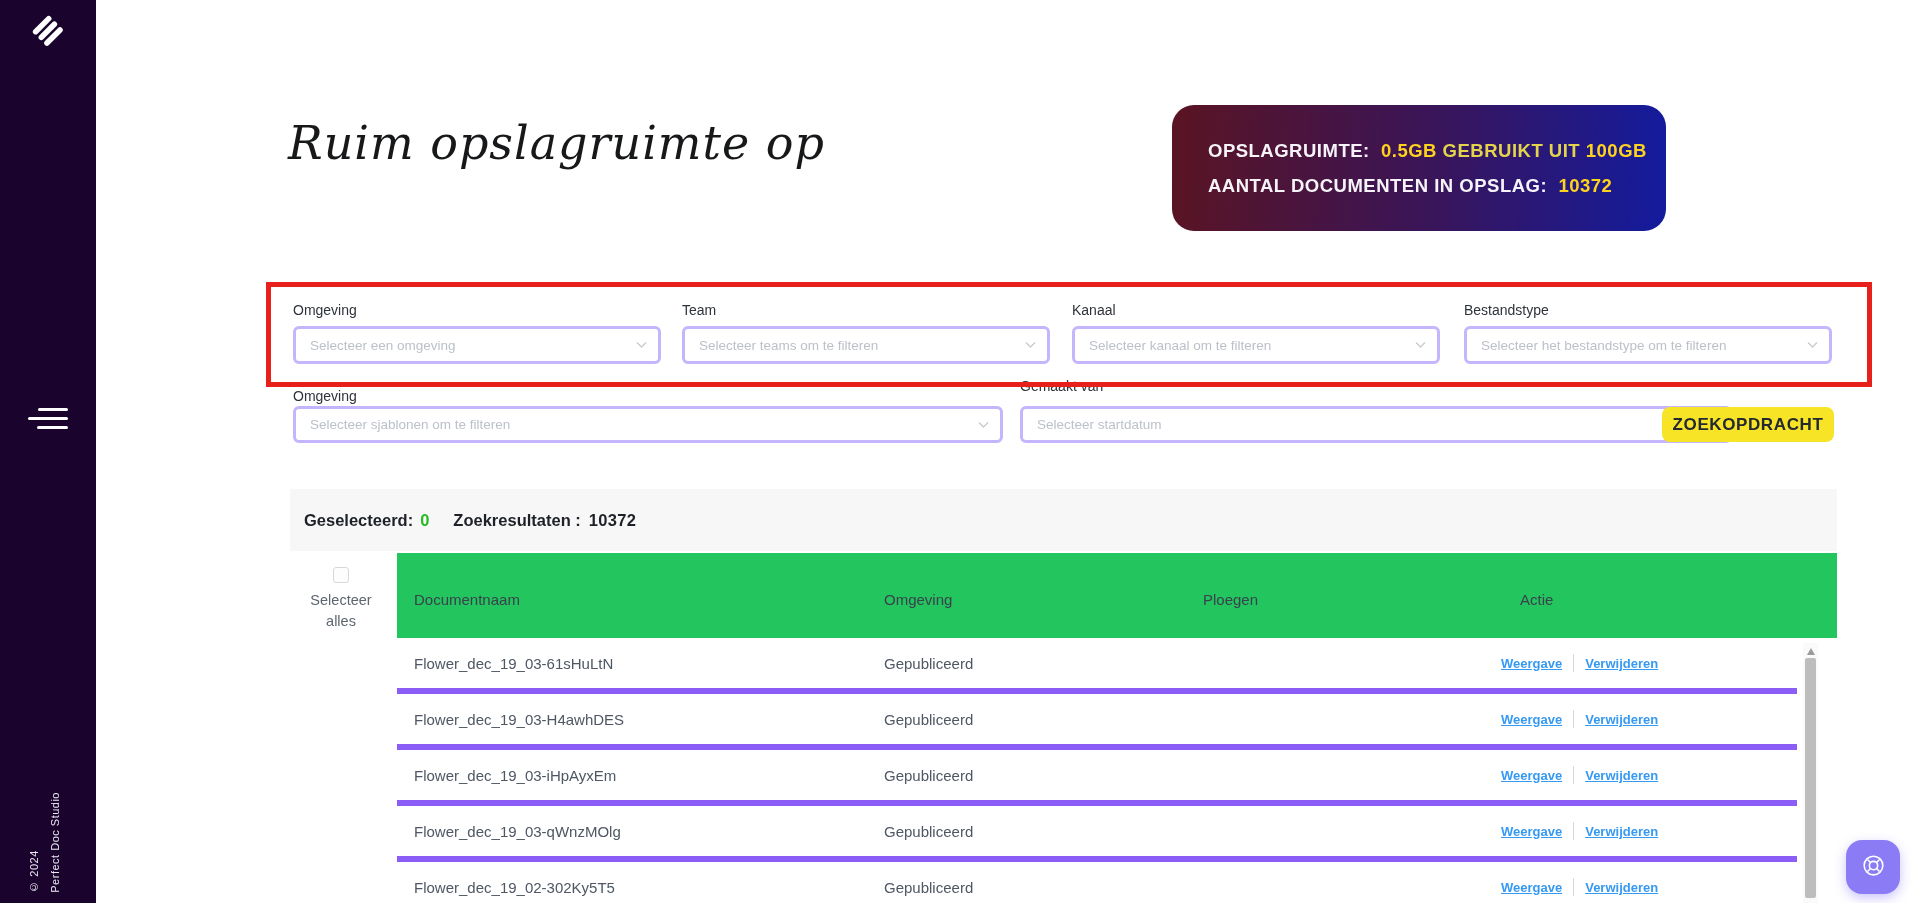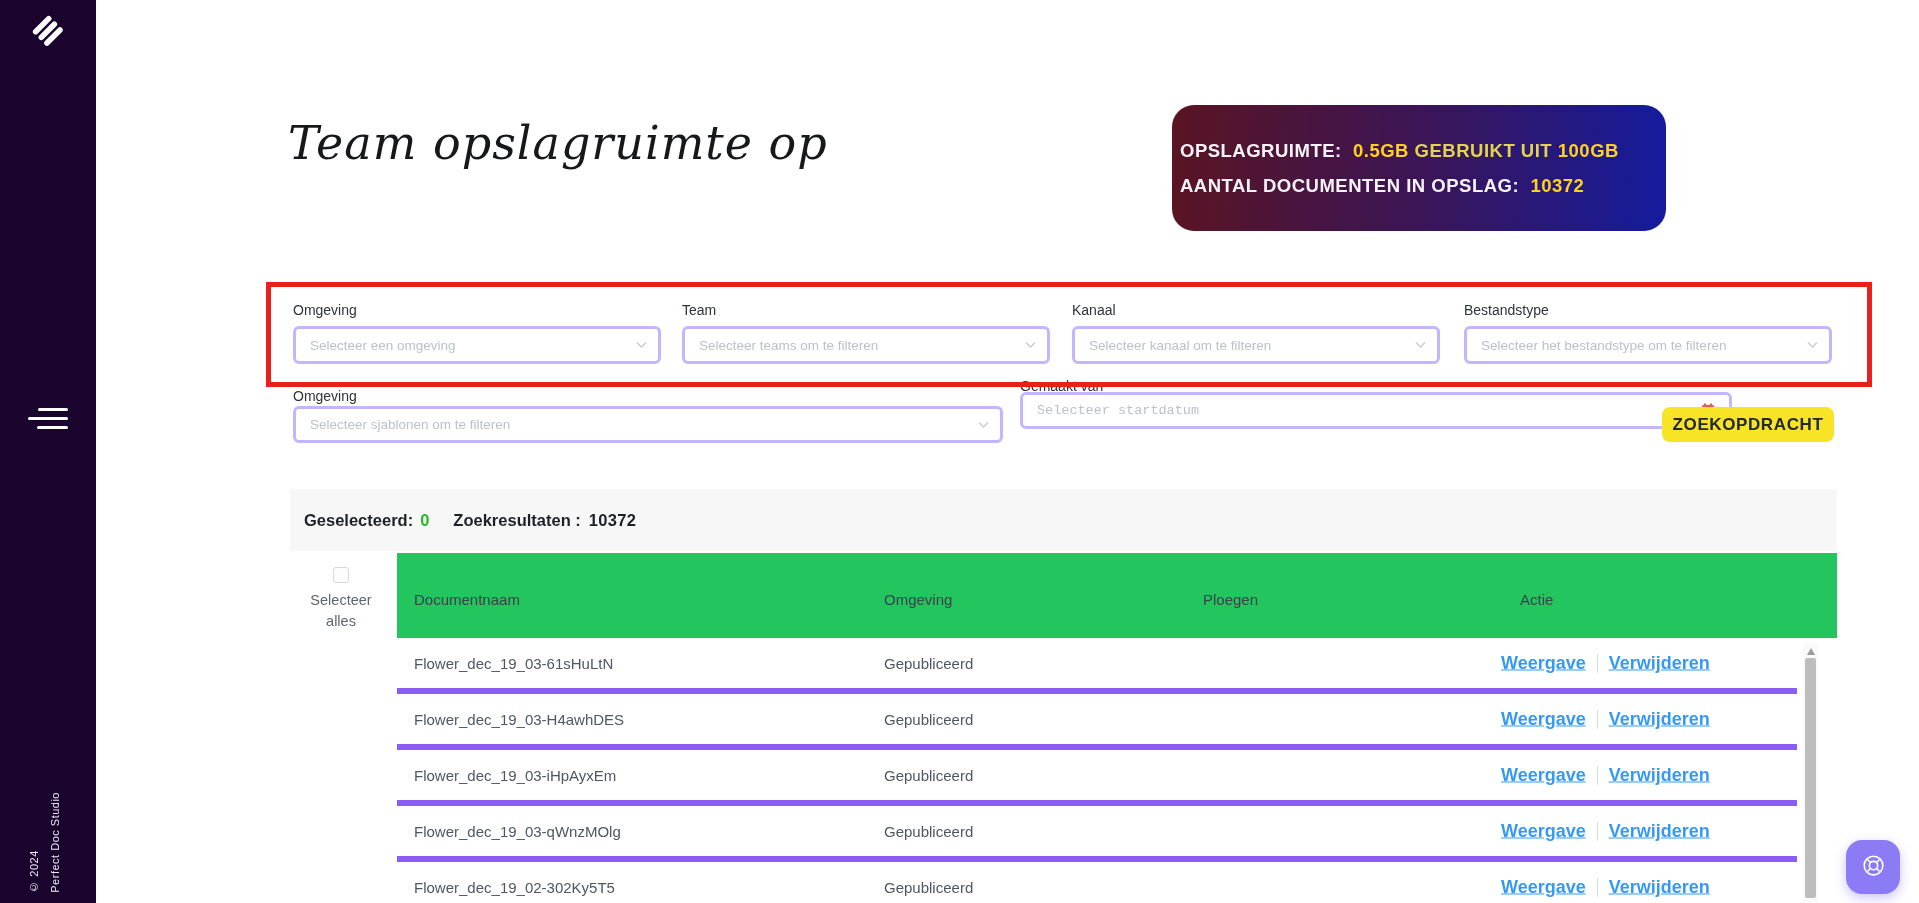--- a/index.html
+++ b/index.html
@@ -19,21 +19,21 @@
                color:#ece8f2; font-size:11px; letter-spacing:0.5px; }
   .copyright span { display:block; line-height:1.9; white-space:nowrap; }
 
   
   .title { position:absolute; left:288px; top:116px; font-family:"DejaVu Serif", serif; font-style:italic;
            font-weight:400; font-size:46px; color:#17181a; letter-spacing:1px; }
   .subtitle { position:absolute; left:290px; top:197px; font-size:13px; font-weight:700; color:#0f0f10; letter-spacing:0.1px; }
 
   .storage-card { position:absolute; left:1172px; top:105px; width:494px; height:126px; border-radius:22px;
                   background:linear-gradient(93deg,#5a1422 0%,#38155c 55%,#131b9e 100%);
-                  color:#f6f4f8; font-size:18.5px; font-weight:600; padding:28px 8px; letter-spacing:0.5px; }
+                  color:#f6f4f8; font-size:18.5px; font-weight:600; padding:28px 36px; letter-spacing:0.5px; }
   .storage-line { line-height:35px; white-space:nowrap; }
   .hl { color:#ffd21e; font-weight:700; }
   .hl-mid { color:#e3d44c; font-weight:600; }
 
   
   .red-box { position:absolute; left:266px; top:282px; width:1606px; height:105px;
              border:5px solid #e7201b; z-index:6; pointer-events:none; }
   .f-label { font-size:14px; color:#2e333a; display:block; margin-bottom:8px; }
   .field { position:absolute; }
   .select { position:relative; height:38px; border:3px solid #c4b5fd; border-radius:6px; background:#fff;
@@ -43,21 +43,21 @@
   .cal { position:absolute; right:11px; top:50%; transform:translateY(-50%); line-height:0; }
 
   .f-omgeving { left:293px; top:302px; width:368px; }
   .f-team { left:682px; top:302px; width:368px; }
   .f-kanaal { left:1072px; top:302px; width:368px; }
   .f-bestandstype { left:1464px; top:302px; width:368px; }
 
   .lbl-sjablonen { position:absolute; left:293px; top:388px; }
   .sel-sjablonen { position:absolute; left:293px; top:406px; width:710px; height:37px; }
   .lbl-gemaakt { position:absolute; left:1020px; top:378px; z-index:4; }
-  .sel-gemaakt { position:absolute; left:1020px; top:392px; width:712px; height:37px;font-family:Liberation Mono, monospace; }
+  .sel-gemaakt { position:absolute; left:1020px; top:406px; width:712px; height:37px; }
 
   .search-btn { position:absolute; left:1662px; top:407px; width:172px; height:35px; background:#f8e426;
                 border:none; border-radius:8px; font-family:"Liberation Sans",sans-serif; font-weight:700;
                 font-size:17px; color:#23292f; letter-spacing:0.6px; cursor:pointer; }
 
   
   .results-bar { position:absolute; left:290px; top:489px; width:1547px; height:62px; background:#f7f7f7;
                  display:flex; align-items:center; padding-left:14px; font-size:16.5px; color:#1e2228; }
   .res-sel-label { font-weight:600; }
   .res-sel-count { color:#27b927; font-weight:700; margin-left:7px; }
@@ -71,21 +71,21 @@
 
   
   .table { position:absolute; left:397px; top:553px; width:1440px; }
   .t-head { position:relative; height:85px; background:#22c55e; }
   .t-head span { position:absolute; top:38px; font-size:15px; color:#3a424b; }
   .col-doc { left:17px; } .col-omg { left:487px; } .col-plg { left:806px; } .col-act { left:1123px; }
   .t-row { position:relative; width:1400px; height:56px; background:#fff; border-bottom:6px solid #8b5cf6; }
   .cell { position:absolute; top:50%; transform:translateY(-50%); font-size:15px; color:#4e5763; white-space:nowrap; }
   .c-doc { left:17px; } .c-omg { left:487px; } .c-plg { left:806px; }
   .c-act { left:1104px; display:flex; align-items:center; }
-  .action-link { color:#3699f2; font-size:18px; font-weight:600; text-decoration:underline; cursor:pointer; }
+  .action-link { color:#3699f2; font-size:13px; font-weight:600; text-decoration:underline; cursor:pointer; }
   .act-div { width:1px; height:18px; background:#d8d8d8; margin:0 11px; }
 
   .scrollbar { position:absolute; left:1803px; top:643px; width:15px; height:260px; background:#fafafa; }
   .scroll-arrow { width:0; height:0; border-left:4.5px solid transparent; border-right:4.5px solid transparent;
                   border-bottom:7px solid #9b9b9b; margin:5px auto 3px; cursor:pointer; }
   .scroll-thumb { width:11px; margin:0 auto; height:240px; background:#bdbdbd; border-radius:2px; cursor:pointer; }
 
   .support-btn { position:absolute; left:1846px; top:840px; width:54px; height:54px; border-radius:16px;
                  background:#8b7cf6; display:flex; align-items:center; justify-content:center;
                  box-shadow:0 4px 12px rgba(139,124,246,0.45); cursor:pointer; }
@@ -111,21 +111,21 @@
       <div class="l l1"></div>
         <div class="l l2"></div>
         <div class="l l3"></div>
     </div>
     <div class="copyright">
       <span>© 2024</span>
       <span>Perfect Doc Studio</span>
     </div>
   </div>
 
-  <div class="title">Team opslagruimte op</div>
+  <div class="title">Ruim opslagruimte op</div>
 
   <div class="storage-card">
     <div class="storage-line">
       <span>OPSLAGRUIMTE:</span>&nbsp;
       <span class="hl">0.5GB</span>
       <span class="hl-mid">GEBRUIKT UIT</span>
       <span class="hl">100GB</span>
     </div>
     <div class="storage-line">
       <span>AANTAL DOCUMENTEN IN OPSLAG:</span>&nbsp;

